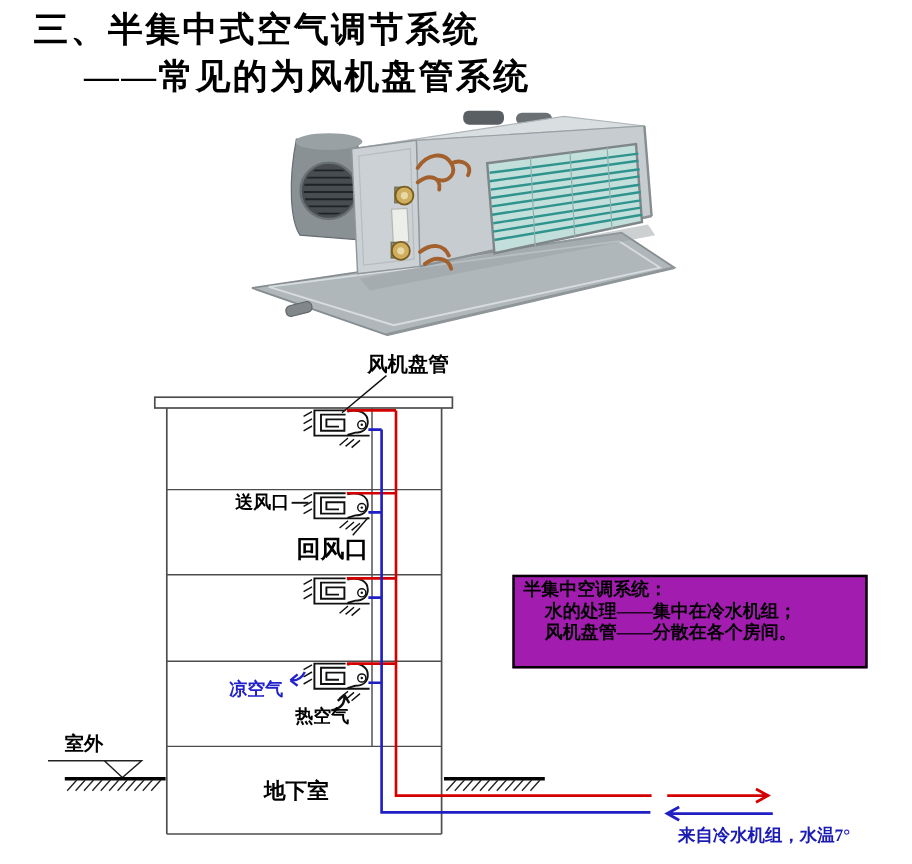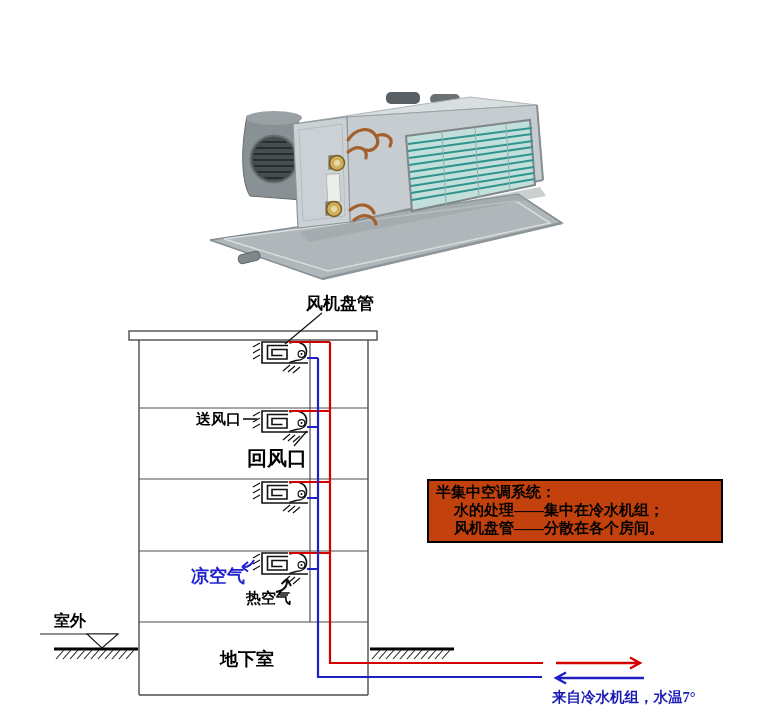--- a/index.html
+++ b/index.html
@@ -4,46 +4,48 @@
 <style>
   html,body{margin:0;padding:0;background:#fff;}
   .slide{position:relative;width:760px;height:720px;background:#fff;overflow:hidden;
          font-family:"Liberation Serif","DejaVu Serif",serif;}
   .lbl{position:absolute;font-weight:700;color:#000;white-space:nowrap;line-height:1.1;}
   .title1{left:28px;top:10px;font-size:29px;letter-spacing:2px;}
   .title2{left:70px;top:49px;font-size:29px;letter-spacing:2px;}
   .lbl-fancoil{left:306px;top:295px;font-size:17px;}
   .lbl-supply{left:196px;top:411px;font-size:15px;}
   .lbl-return{left:247px;top:447px;font-size:20px;}
-  .lbl-cool{left:191px;top:567px;font-size:18px;color:#2222cc;}
+  .lbl-cool{left:191px;top:567px;font-size:15px;color:#2222cc;}
   .lbl-hot{left:246px;top:590px;font-size:15px;}
   .lbl-outdoor{left:54px;top:612px;font-size:16px;text-align:center;}
   .lbl-basement{left:220px;top:650px;font-size:18px;}
-  .infobox{position:absolute;left:427px;top:479px;width:296px;height:64px;
-           border:2px solid #000;background:#c2410c;box-sizing:border-box;}
+  .infobox{position:absolute;left:427px;top:479px;width:296px;height:78px;
+           border:2px solid #000;background:#a21caf;box-sizing:border-box;}
   .infobox .l1{left:7px;top:3px;font-size:15px;}
   .infobox .l2{left:25px;top:21px;font-size:15px;}
   .infobox .l3{left:25px;top:39px;font-size:15px;}
   .lbl-returnwater{left:557px;top:621px;font-size:14.5px;color:#c80000;}
-  .lbl-supplywater{left:552px;top:690px;font-size:14.5px;color:#1a1ab4;}
+  .lbl-supplywater{left:565px;top:690px;font-size:14.5px;color:#1a1ab4;}
   svg{position:absolute;left:0;top:0;}
   .k{stroke:#111;stroke-width:1.2;fill:none;}
   .k2{stroke:#111;stroke-width:1.6;fill:none;}
   .w{stroke:#4d4d4d;stroke-width:1.4;fill:none;}
   .wt{stroke:#4d4d4d;stroke-width:1.2;fill:none;}
   .hot{stroke:#d40000;stroke-width:2.2;fill:none;}
   .cold{stroke:#1f1fc4;stroke-width:2.2;fill:none;}
   .gnd{stroke:#000;stroke-width:3;fill:none;}
   .hatch{stroke:#222;stroke-width:1.1;fill:none;}
 </style>
 </head>
 <body>
 
 <div class="slide">
 
+  <div class="lbl title1">三、半集中式空气调节系统</div>
+  <div class="lbl title2">——常见的为风机盘管系统</div>
 
   <svg style="left:190px;top:92px;" width="390" height="195" viewBox="0 0 390 195">
 
     <g>
       <path d="M20,148 L328,102 L372,131 L132,187 Z" fill="#b0b7ba" stroke="#868d90" stroke-width="1.5"></path>
       <path d="M34,147 L326,109 L360,131 L138,179 Z" fill="none" stroke="#d6dcdf" stroke-width="1.5"></path>
       <path d="M132,187 L372,131" stroke="#8f969a" stroke-width="2.5" fill="none"></path>
       <rect x="48" y="161" width="22" height="9" rx="4" fill="#81888b" stroke="#5f6669" transform="rotate(-14 59 165)"></rect>
     </g>
 

